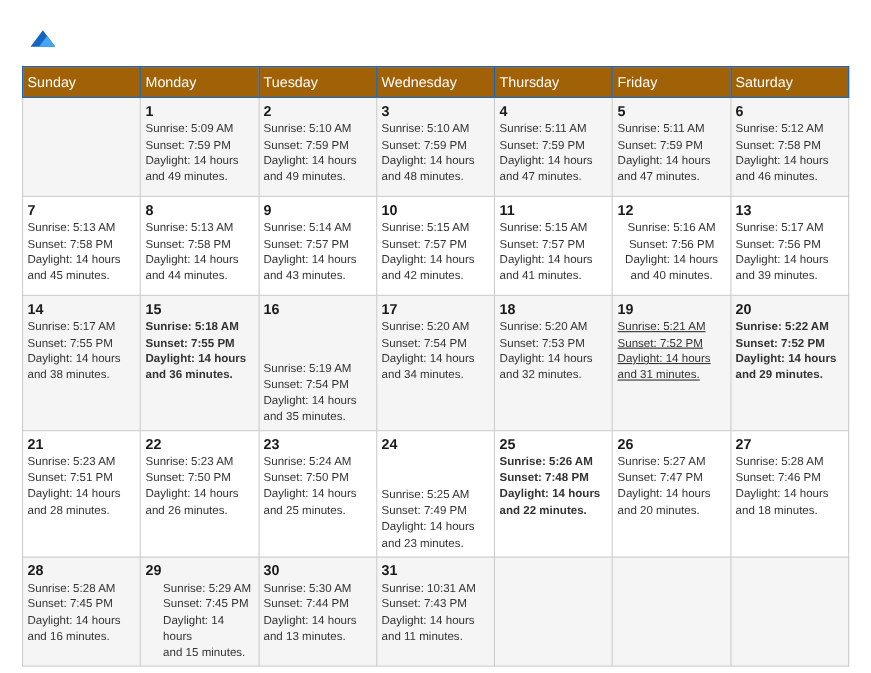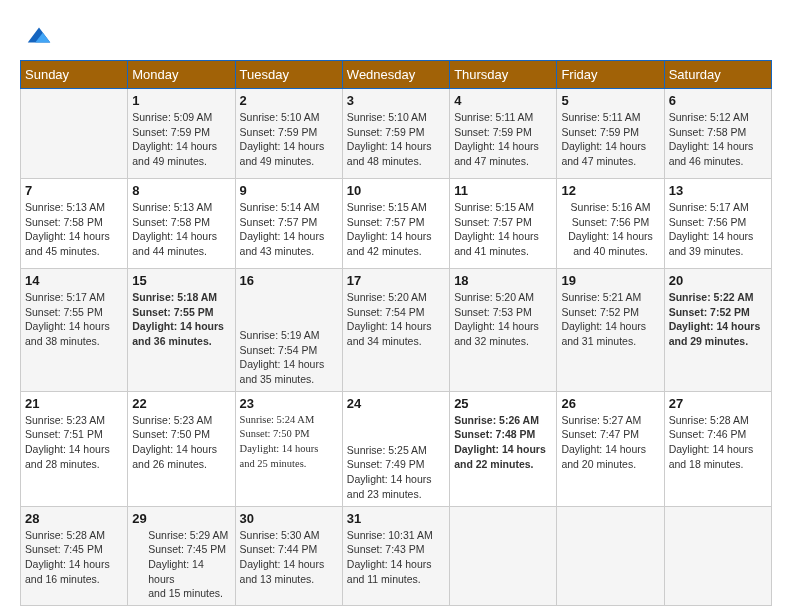--- a/index.html
+++ b/index.html
@@ -249,21 +249,21 @@
         </td>
         <td>
           <span class="day-num">18</span>
           <div class="day-info" style="white-space: pre-line;">Sunrise: 5:20 AM
 Sunset: 7:53 PM
 Daylight: 14 hours
 and 32 minutes.</div>
         </td>
         <td>
           <span class="day-num">19</span>
-          <div class="day-info" style="white-space: pre-line;">Sunrise: 5:21 AM
+          <div class="day-info" style="white-space: pre-line; text-decoration: underline;">Sunrise: 5:21 AM
 Sunset: 7:52 PM
 Daylight: 14 hours
 and 31 minutes.</div>
         </td>
         <td>
           <span class="day-num">20</span>
           <div class="day-info" style="white-space: pre-line; font-weight: bold;">Sunrise: 5:22 AM
 Sunset: 7:52 PM
 Daylight: 14 hours
 and 29 minutes.</div>
@@ -279,21 +279,21 @@
         </td>
         <td>
           <span class="day-num">22</span>
           <div class="day-info" style="white-space: pre-line;">Sunrise: 5:23 AM
 Sunset: 7:50 PM
 Daylight: 14 hours
 and 26 minutes.</div>
         </td>
         <td>
           <span class="day-num">23</span>
-          <div class="day-info" style="white-space: pre-line; font-family: Liberation Serif, serif;">Sunrise: 5:24 AM
+          <div class="day-info" style="white-space: pre-line;">Sunrise: 5:24 AM
 Sunset: 7:50 PM
 Daylight: 14 hours
 and 25 minutes.</div>
         </td>
         <td>
           <span class="day-num">24</span>
           <div class="day-info" style="white-space: pre-line; margin-top: 32px;">Sunrise: 5:25 AM
 Sunset: 7:49 PM
 Daylight: 14 hours
 and 23 minutes.</div>

